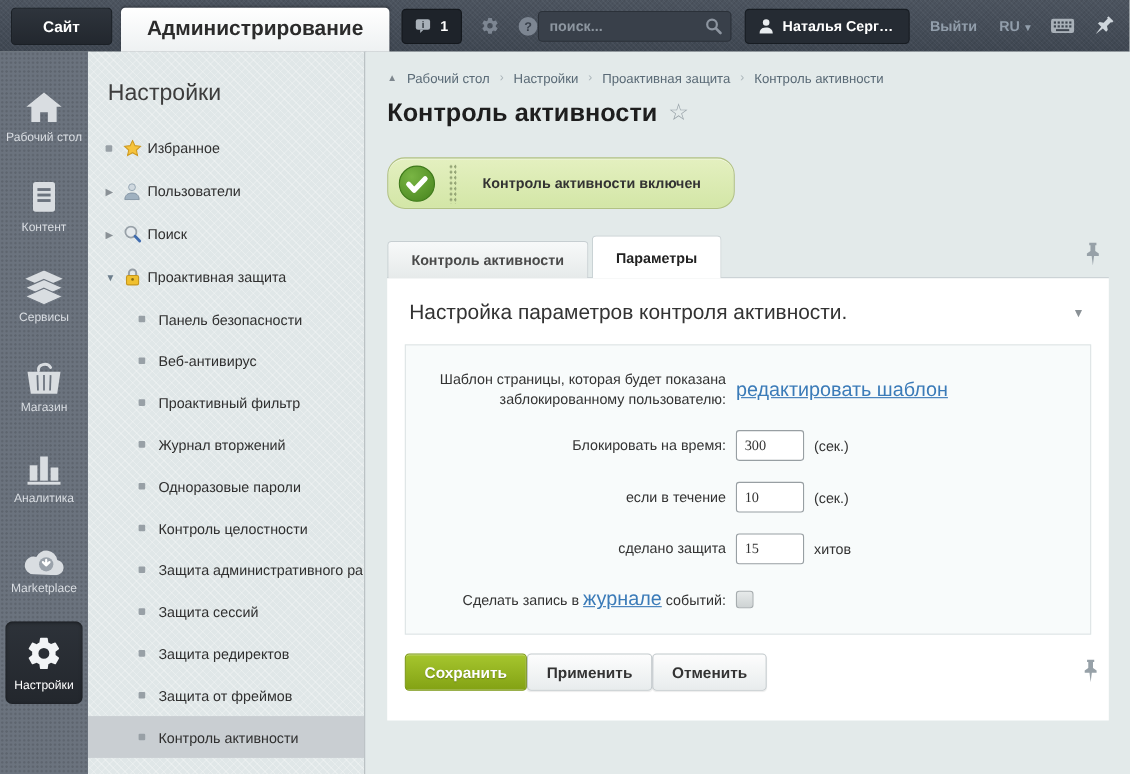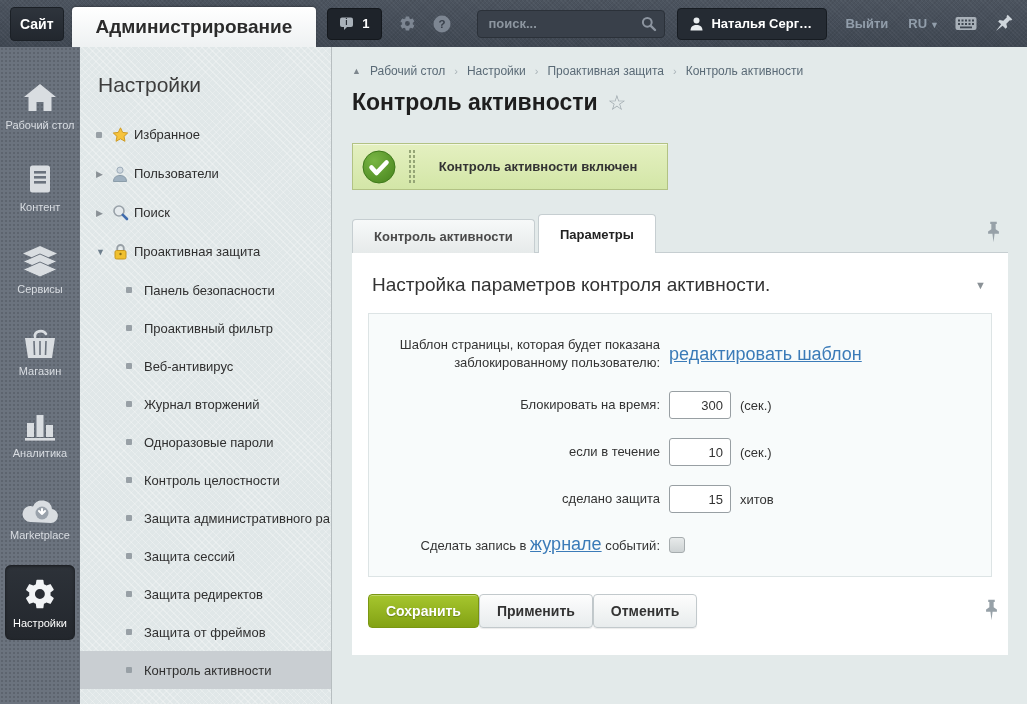--- a/index.html
+++ b/index.html
@@ -12,21 +12,21 @@
     position:absolute; top:0; left:0; width:1027px; height:47px;
     background:linear-gradient(#4c545f,#3f4752);
     background-image:repeating-linear-gradient(45deg, rgba(255,255,255,.035) 0 1px, transparent 1px 3px),
                      repeating-linear-gradient(-45deg, rgba(0,0,0,.06) 0 1px, transparent 1px 3px),
                      linear-gradient(#4c545f,#3f4752);
     display:flex; align-items:center;
   }
   .tab-site {
     margin-left:10px; background:linear-gradient(#2e343c,#22272e);
     border:1px solid #1b2026; border-radius:4px; color:#fff; font-size:14px; font-weight:bold;
-    padding:8px 9px; cursor:pointer;
+    padding:8px 28px; cursor:pointer;
   }
   .tab-admin {
     margin-left:8px; align-self:flex-end; height:40px; display:flex; align-items:center;
     background:linear-gradient(#ffffff,#eef1f2); border-radius:4px 4px 0 0;
     color:#2b2b2b; font-size:19px; font-weight:bold; padding:0 24px; cursor:pointer;
     box-shadow:0 -1px 2px rgba(0,0,0,.25);
   }
   .notif-btn {
     margin-left:11px; height:32px; background:#1e232a; border:1px solid #14181d; border-radius:4px;
     display:flex; align-items:center; gap:7px; padding:0 11px; color:#fff; font-size:13px; font-weight:bold;
@@ -93,21 +93,21 @@
   
   .main { position:absolute; top:47px; left:333px; right:0; bottom:0; background:#e3eaea; padding-left:19px; }
   .crumbs { margin-top:17px; font-size:12px; color:#5a6a76; display:flex; align-items:center; gap:9px; }
   .crumbs .tri { color:#7e878e; font-size:9px; }
   .crumbs a { color:#5a6a76; text-decoration:none; cursor:pointer; }
   .crumbs .sep { color:#a9b3b8; font-size:11px; }
   .page-title { margin-top:11px; font-size:23px; font-weight:bold; color:#1e1e1e; display:flex; align-items:center; gap:10px; }
   .title-star { color:#98a2a8; font-size:21px; font-weight:normal; cursor:pointer; }
 
   .banner {
-    margin-top:27px; width:316px; height:47px; border:1px solid #b2c284; border-radius:0;
+    margin-top:27px; width:316px; height:47px; border:1px solid #b2c284; border-radius:16px;
     background:linear-gradient(#e4f0c0,#d3e6a7); display:flex; align-items:center;
     box-shadow:inset 0 1px 0 rgba(255,255,255,.55);
   }
   .banner .chk { margin-left:9px; flex:none; display:flex; }
   .banner .dots { width:7px; height:36px; margin-left:12px; flex:none;
     background-image:radial-gradient(#95a576 1px, transparent 1.3px); background-size:4px 5px; }
   .banner .btxt { flex:1; text-align:center; font-size:13px; font-weight:bold; color:#333; padding-right:6px; }
 
   .tabrow { margin-top:24px; width:656px; position:relative; height:39px; }
   .tabrow .baseline { position:absolute; left:0; right:0; bottom:0; height:1px; background:#c6ced1; }
@@ -125,21 +125,21 @@
   .panel-head { display:flex; align-items:center; justify-content:space-between; padding:21px 6px 17px 4px; }
   .panel-head .ph-title { font-size:19px; color:#333; }
   .panel-head .collapse { color:#8a9196; font-size:11px; cursor:pointer; }
 
   .form-box { background:#f8fbfb; border:1px solid #dde4e5; padding:22px 0 10px; }
   .frow { display:flex; align-items:center; margin-bottom:19px; }
   .frow .flabel { width:300px; text-align:right; font-size:13px; color:#333; line-height:1.4; padding-right:9px; flex:none; }
   .frow .fctrl { display:flex; align-items:center; gap:9px; font-size:13px; color:#333; }
   .frow input[type=text] {
     width:62px; height:28px; border:1px solid #989fa3; border-radius:3px; padding:0 7px;
-    font-size:13px; color:#333; background:#fff; font-family:Liberation Sans, sans-serif; outline:none;text-align:right;
+    font-size:13px; color:#333; background:#fff; font-family:Liberation Serif, serif; outline:none;
   }
   a.blue-link { color:#3b7bb8; font-size:18px; cursor:pointer; text-decoration:underline; }
   .cbx {
     width:16px; height:16px; appearance:none; -webkit-appearance:none;
     background:linear-gradient(#e7eaea,#ced3d4); border:1px solid #a6acae; border-radius:3px; cursor:pointer;
   }
 
   .btnrow { display:flex; align-items:center; padding:17px 0 16px; position:relative; }
   .btn { border-radius:4px; font-size:14px; font-weight:bold; padding:8px 17px; cursor:pointer; font-family:"Liberation Sans", sans-serif; }
   .btn-save {
@@ -361,25 +361,25 @@
         </span>
         <span>Проактивная защита</span>
       </div>
 
       <div class="sub-item">
           <span class="sq-bullet"></span>
           <span>Панель безопасности</span>
         </div>
       <div class="sub-item">
           <span class="sq-bullet"></span>
+          <span>Веб-антивирус</span>
+        </div>
+      <div class="sub-item">
+          <span class="sq-bullet"></span>
           <span>Проактивный фильтр</span>
-        </div>
-      <div class="sub-item">
-          <span class="sq-bullet"></span>
-          <span>Веб-антивирус</span>
         </div>
       <div class="sub-item">
           <span class="sq-bullet"></span>
           <span>Журнал вторжений</span>
         </div>
       <div class="sub-item">
           <span class="sq-bullet"></span>
           <span>Одноразовые пароли</span>
         </div>
       <div class="sub-item">

